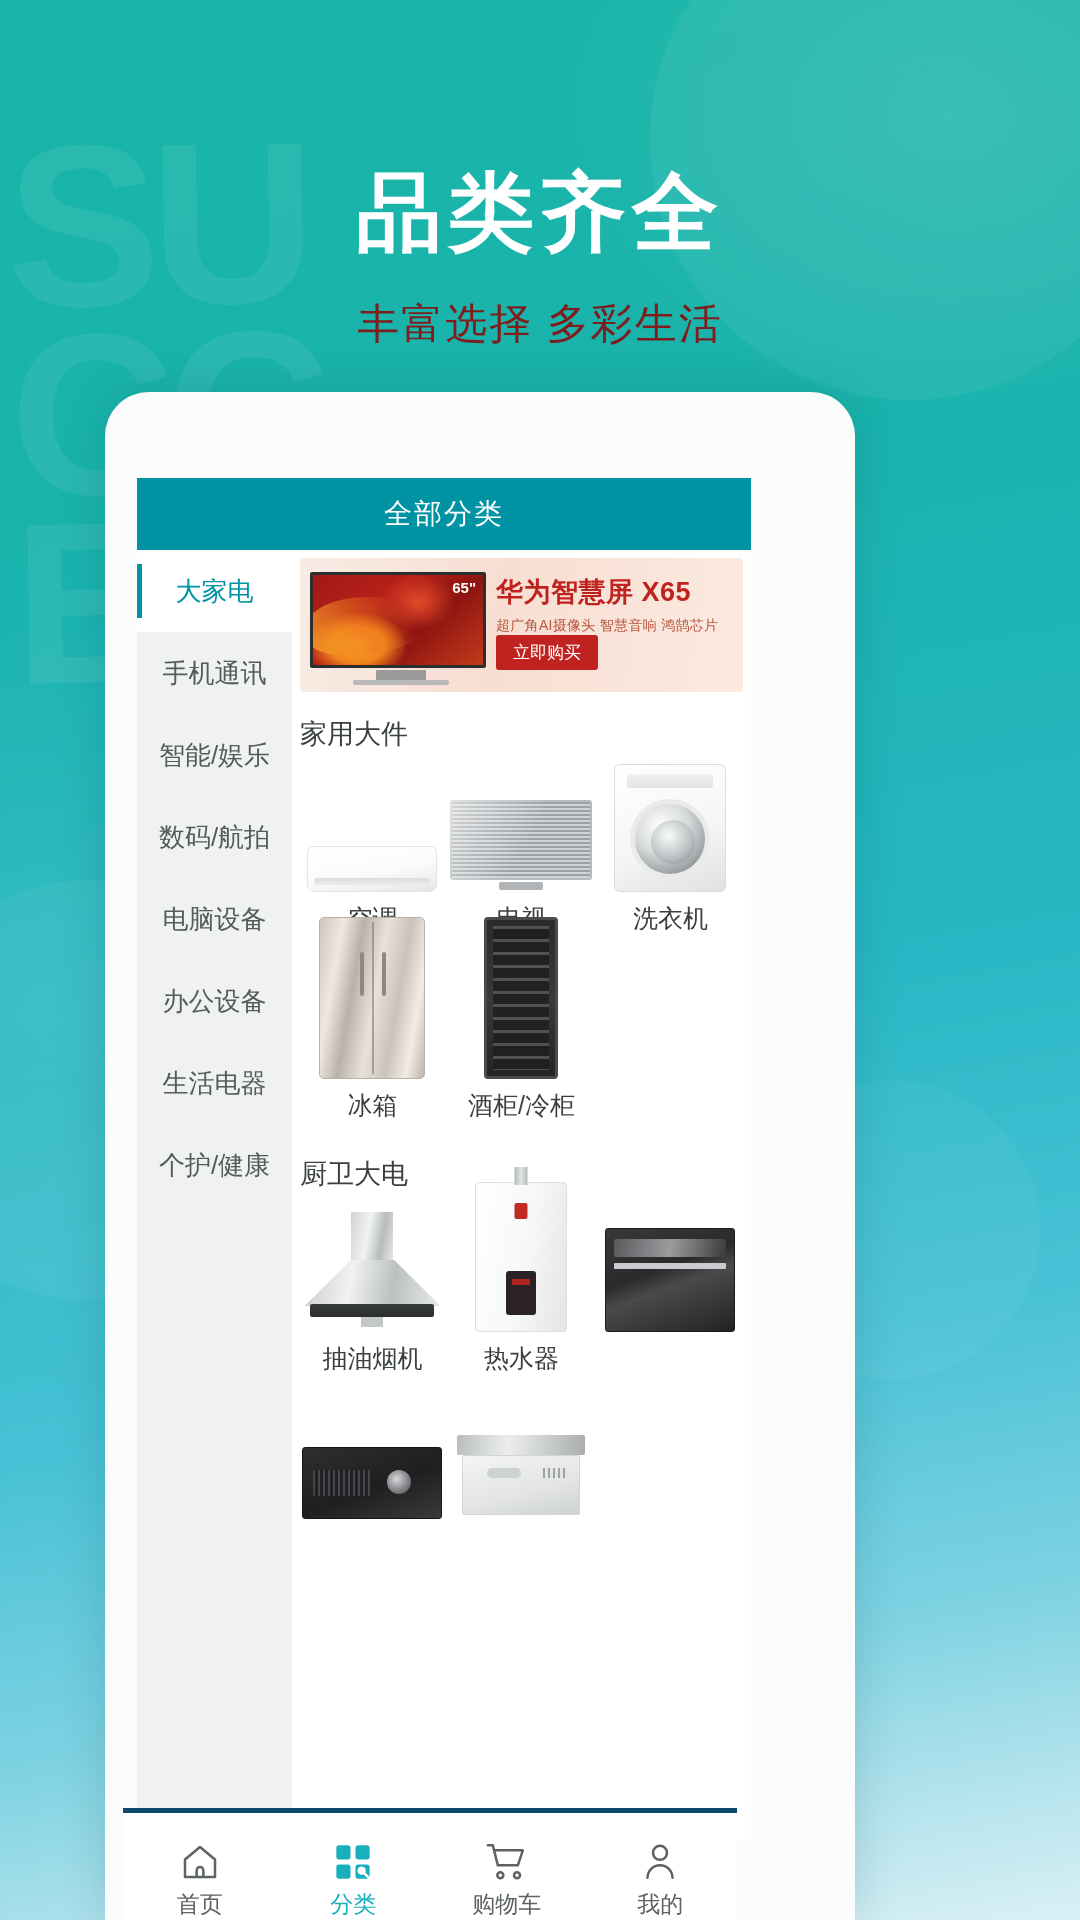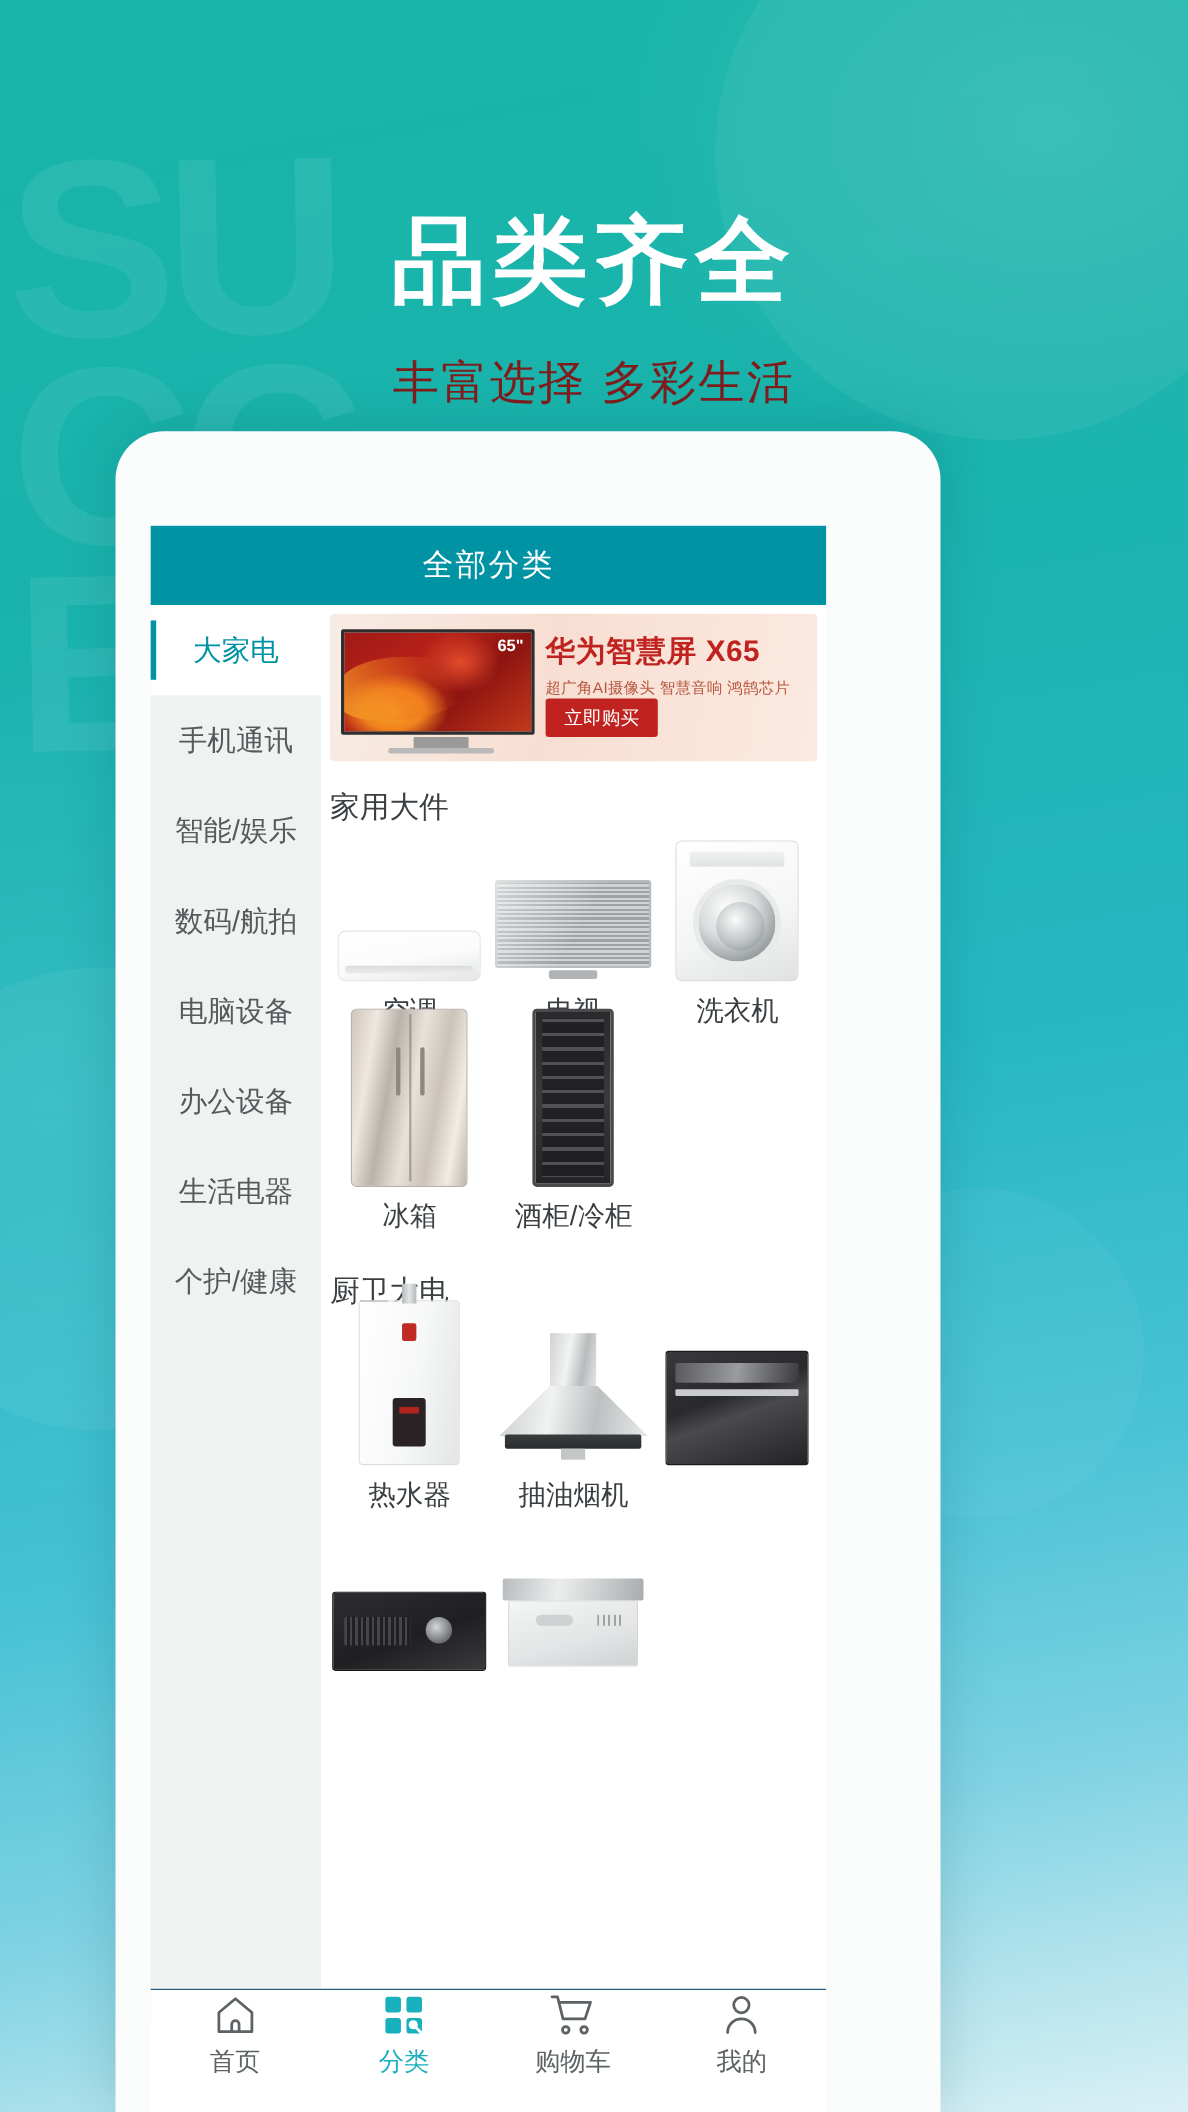--- a/index.html
+++ b/index.html
@@ -37,21 +37,21 @@
     width:420px; height:420px; border-radius:50%;
     background:rgba(255,255,255,.05);
   }
   .bg-blob3 {
     position:absolute; right:40px; top:1080px;
     width:300px; height:300px; border-radius:50%;
     background:rgba(255,255,255,.04);
   }
 
   
-  .hero { position:absolute; top:0; left:0; width:1080px; text-align:center;margin-top:24px; }
+  .hero { position:absolute; top:0; left:0; width:1080px; text-align:center; }
   .hero-title {
     margin-top:155px;
     font-size:86px; font-weight:bold; color:#ffffff;
     letter-spacing:6px;
   }
   .hero-sub {
     margin-top:24px;
     font-size:42px; color:#7f1d1d; letter-spacing:2px;
     font-weight:normal;
   }
@@ -252,23 +252,23 @@
   .dish-top{width:128px;height:20px;border-radius:2px;
     background:linear-gradient(100deg,#b9bcbe,#eceeee 40%,#a9acae);}
   .dish-body{width:118px;height:60px;margin:0 auto;border-radius:2px;
     background:linear-gradient(165deg,#f4f5f5,#e2e4e5 60%,#cfd2d3);border:1px solid #d3d5d6;position:relative;}
   .dish-handle{position:absolute;left:24px;top:12px;width:34px;height:10px;border-radius:5px;background:#cfd2d3;}
   .dish-ctrl{position:absolute;right:14px;top:12px;width:22px;height:10px;
     background:repeating-linear-gradient(90deg,#9fa2a4 0 2px,#e5e7e7 2px 5px);}
 
   
   .tabbar {
-    position:absolute; bottom:0; left:32px; width:614px; height:112px;
-    background:#ffffff; border-top:1px solid #0c4a6e;
-    display:flex; align-items:flex-start;
+    position:absolute; bottom:0; left:18px; width:614px; height:112px;
+    background:#ffffff; border-top:5px solid #0c4a6e;
+    display:flex; align-items:flex-end;
   }
   .tab { flex:1; text-align:center; }
   .tab-ico { height:46px; display:flex; align-items:center; justify-content:center; }
   .tab-lbl { margin-top:4px; font-size:23px; color:#5d6264; }
   .tab.active .tab-lbl { color:#19b0bd; }
 </style>
 </head>
 <body>
 
 <div class="bg">
@@ -381,38 +381,38 @@
               </div>
             <div class="cell-label">酒柜/冷柜</div>
           </div>
           <div class="cell"></div>
         </div>
 
         <div class="sec-title">厨卫大电</div>
         <div class="grid">
           <div class="cell">
             <div class="cell-img">
-                <div class="heater">
-                  <div class="heater-pipe"></div>
-                  <div class="heater-logo"></div>
-                  <div class="heater-disp"></div>
-                </div>
-              </div>
-            <div class="cell-label">热水器</div>
-          </div>
-          <div class="cell">
-            <div class="cell-img">
                 <div class="hood">
                   <div class="hood-chim"></div>
                   <div class="hood-body"></div>
                   <div class="hood-bar"></div>
                   <div class="hood-neck"></div>
                 </div>
               </div>
             <div class="cell-label">抽油烟机</div>
+          </div>
+          <div class="cell">
+            <div class="cell-img">
+                <div class="heater">
+                  <div class="heater-pipe"></div>
+                  <div class="heater-logo"></div>
+                  <div class="heater-disp"></div>
+                </div>
+              </div>
+            <div class="cell-label">热水器</div>
           </div>
           <div class="cell nolabel">
             <div class="cell-img">
                 <div class="oven">
                   <div class="oven-top"></div>
                 </div>
               </div>
 
           </div>
           <div class="cell nolabel">

